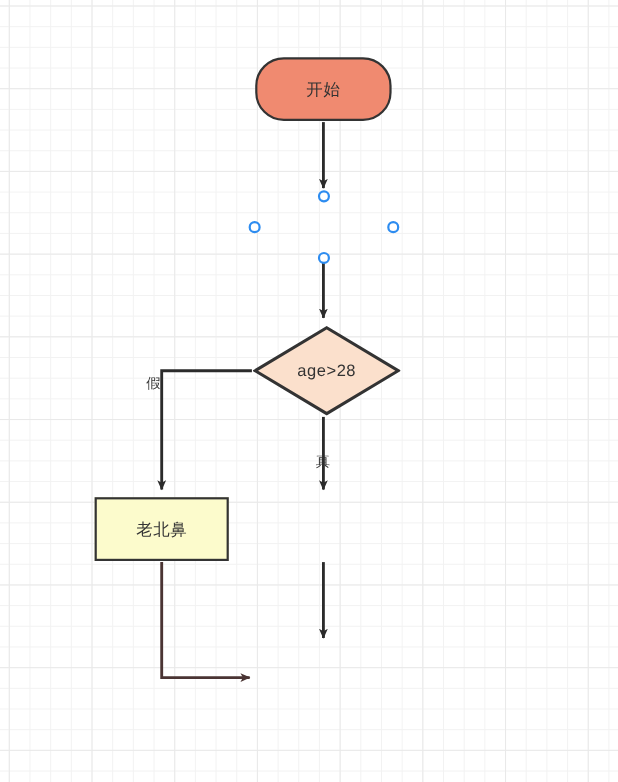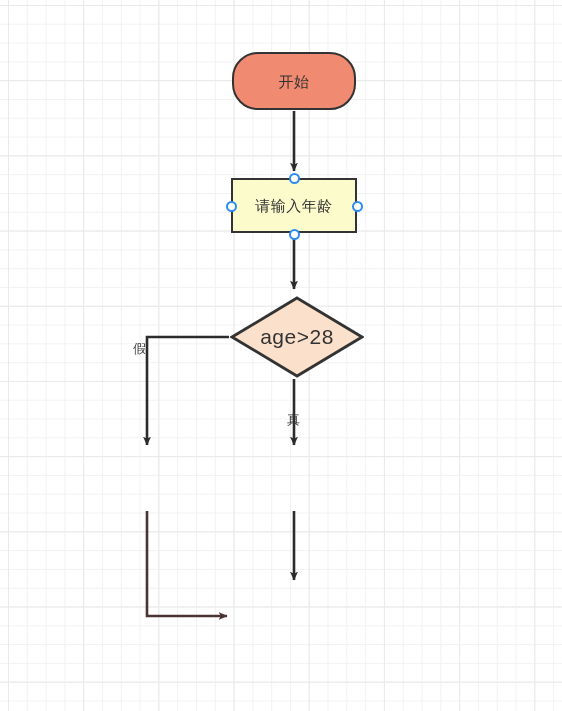--- a/index.html
+++ b/index.html
@@ -61,21 +61,21 @@
   .diamond-label {
     position: absolute;
     left: 0;
     top: 0;
     width: 100%;
     height: 100%;
     display: flex;
     align-items: center;
     justify-content: center;
     color: #333333;
-    font-size: 21px;
+    font-size: 15px;
     letter-spacing: 0.5px;
     user-select: none;
   }
   .edge-label {
     position: absolute;
     color: #333333;
     font-size: 13px;
     line-height: 1;
     user-select: none;
     background: transparent;
@@ -117,36 +117,36 @@
 
     <path d="M147,511 L147,616 L227,616" fill="none" stroke="#4a3433" stroke-width="2.6" stroke-linejoin="miter" marker-end="url(#arrow-brown)"></path>
 
     <path d="M294,511 L294,580" fill="none" stroke="#2b2b2b" stroke-width="2.6" marker-end="url(#arrow-dark)"></path>
   </svg>
 
   <div class="node node-terminator" style="left:232px; top:52px; width:124px; height:58px; background:#f08a70;">
     <span>开始</span>
   </div>
 
-  <div class="node node-process" style="left:231px; top:178px; width:126px; height:55px; background:#fcfbcc;">
-    <span>请输入年龄</span>
-  </div>
 
   <div class="handle" style="left:294px; top:178px;"></div>
   <div class="handle" style="left:357px; top:206px;"></div>
   <div class="handle" style="left:294px; top:234px;"></div>
   <div class="handle" style="left:231px; top:206px;"></div>
 
   <div class="node-diamond-wrap" style="left:230px; top:296px; width:134px; height:82px;">
     <svg width="134" height="82" viewBox="0 0 134 82" style="position:absolute; left:0; top:0;">
       <polygon points="67,2 132,41 67,80 2,41" fill="#fbe0cc" stroke="#333333" stroke-width="2.8" stroke-linejoin="miter"></polygon>
     </svg>
     <span class="diamond-label">age&gt;28</span>
   </div>
 
+  <div class="node node-process" style="left:86px; top:452px; width:122px; height:58px; background:#fcfbcc;">
+    <span>老北鼻</span>
+  </div>
 
 
 
   <div class="edge-label" style="left:133px; top:342px;">假</div>
 
   <div class="edge-label" style="left:287px; top:413px;">真</div>
 
 </div>
 
 </body></html>

